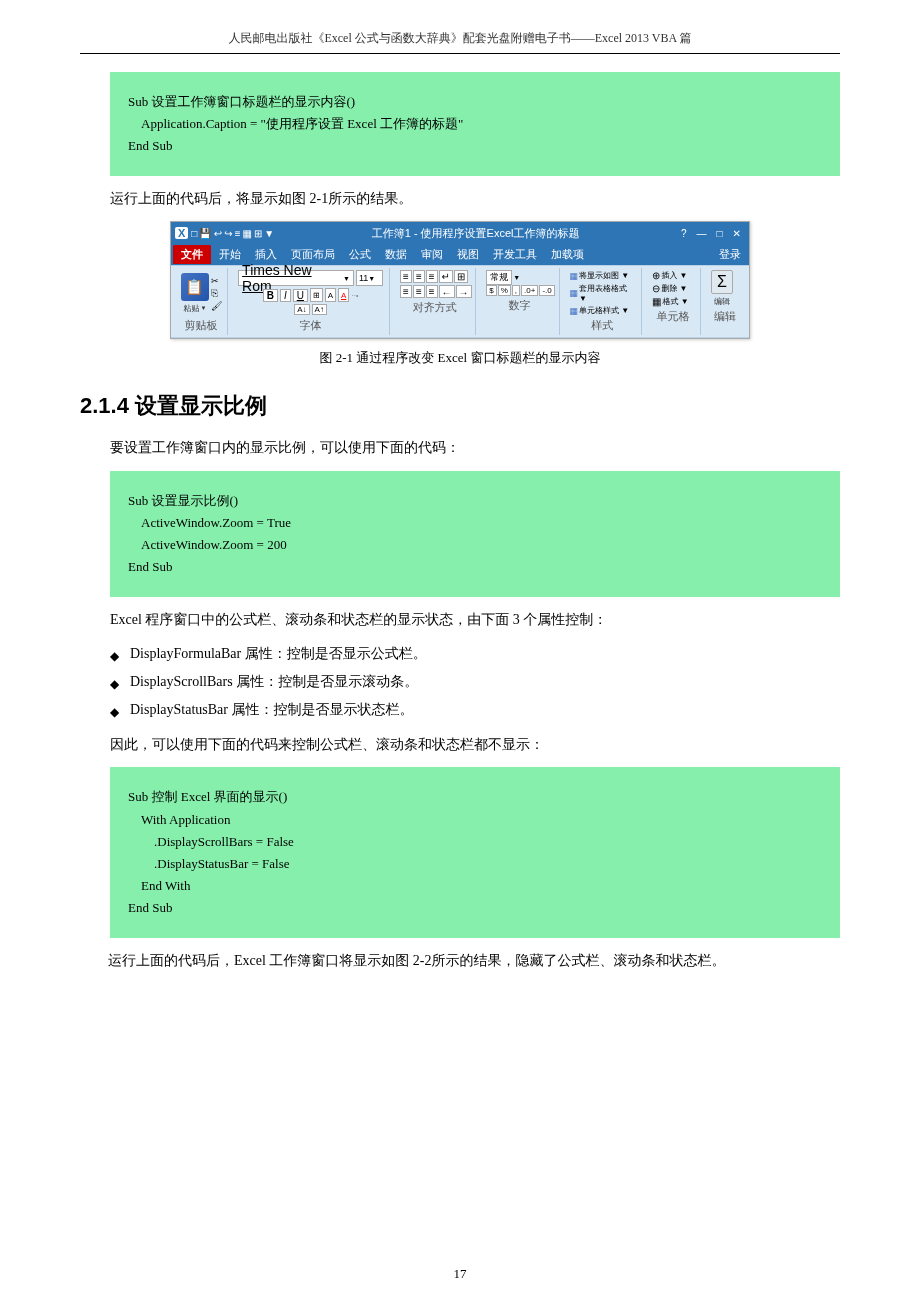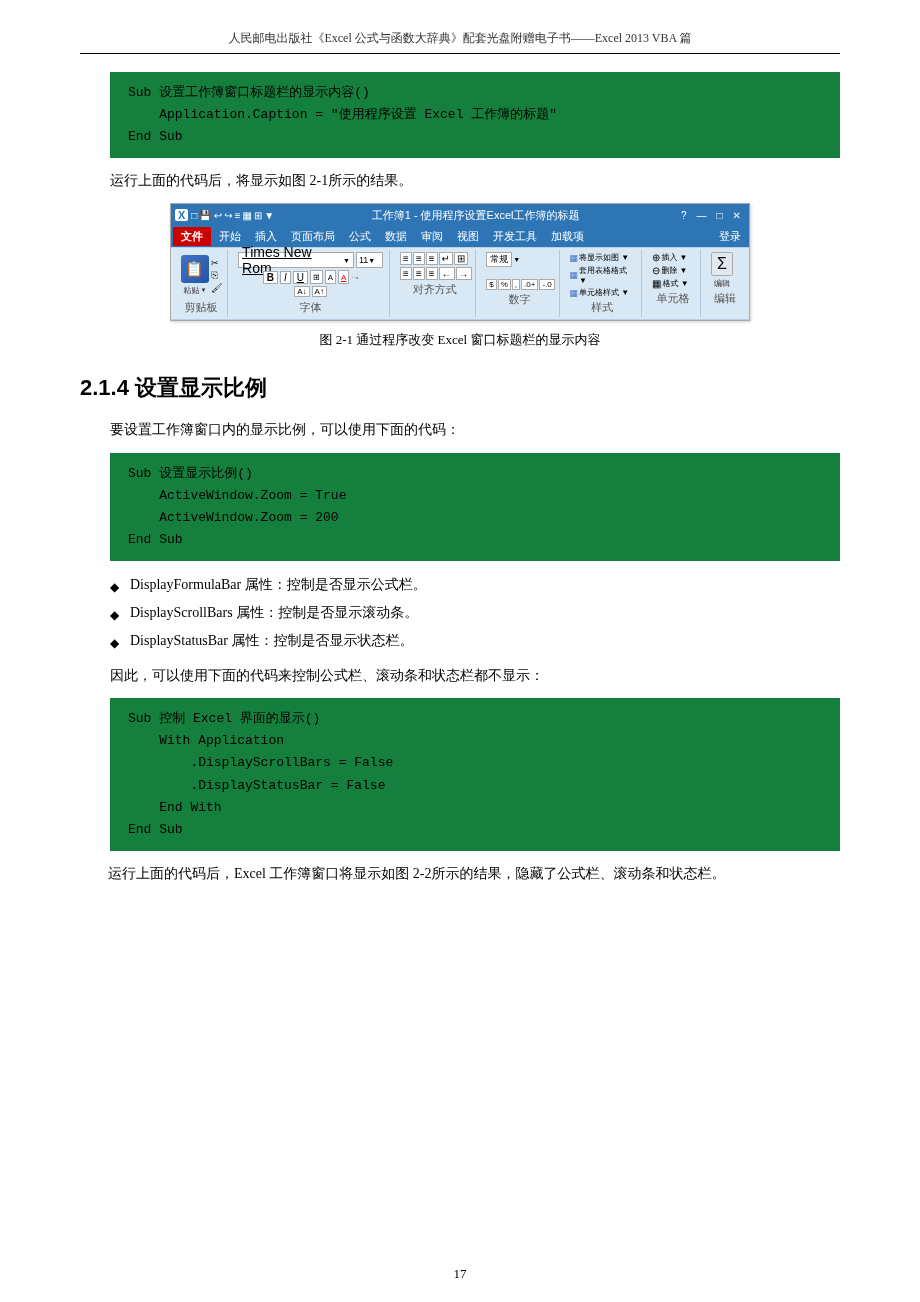--- a/index.html
+++ b/index.html
@@ -21,24 +21,24 @@
     }
     .header-bar {
       text-align: center;
       font-size: 12px;
       color: #333;
       border-bottom: 1px solid #000;
       padding-bottom: 6px;
       margin-bottom: 18px;
     }
     .code-block {
-      background: #15803d;
-      font-family: Liberation Mono, monospace;
+      background: #86efac;
+      font-family: Liberation Serif, serif;
       font-size: 13px;
-      padding: 10px 18px;
+      padding: 19px 18px;
       margin: 10px 0 10px 30px;
       line-height: 1.7;
       border: none;
     }
     .section-heading {
       font-size: 22px;
       font-weight: bold;
       font-family: "SimHei", "黑体", sans-serif;
       margin: 24px 0 14px 0;
       color: #000;
@@ -353,21 +353,21 @@
             <span style="font-size:10px;border:1px solid #aaa;padding:0 2px;background:#fff;cursor:pointer;">≡</span>
             <span style="font-size:10px;border:1px solid #aaa;padding:0 2px;background:#fff;cursor:pointer;">≡</span>
             <span style="font-size:10px;border:1px solid #aaa;padding:0 2px;background:#fff;cursor:pointer;">←</span>
             <span style="font-size:10px;border:1px solid #aaa;padding:0 2px;background:#fff;cursor:pointer;">→</span>
           </div>
         </div>
         <div class="ribbon-group-label">对齐方式</div>
       </div>
 
       <div class="ribbon-group" style="min-width:60px;">
-        <div style="display:flex;flex-direction:column;gap:12px;">
+        <div style="display:flex;flex-direction:column;gap:0;">
           <div style="display:flex;align-items:center;gap:1px;font-size:9px;">
             <span style="background:#fff;border:1px solid #aaa;padding:0 3px;font-size:9px;cursor:pointer;">常规</span>
             <span style="font-size:7px;">▼</span>
           </div>
           <div style="display:flex;gap:1px;font-size:8px;">
             <span style="border:1px solid #aaa;padding:0 2px;background:#fff;cursor:pointer;">$</span>
             <span style="border:1px solid #aaa;padding:0 2px;background:#fff;cursor:pointer;">%</span>
             <span style="border:1px solid #aaa;padding:0 2px;background:#fff;cursor:pointer;">,</span>
             <span style="border:1px solid #aaa;padding:0 2px;background:#fff;cursor:pointer;">.0+</span>
             <span style="border:1px solid #aaa;padding:0 2px;background:#fff;cursor:pointer;">-.0</span>
@@ -432,20 +432,21 @@
   <div class="para">要设置工作簿窗口内的显示比例，可以使用下面的代码：</div>
 
   <div class="code-block">
     <div>Sub 设置显示比例()</div>
     <div>&nbsp;&nbsp;&nbsp;&nbsp;ActiveWindow.Zoom = True</div>
     <div>&nbsp;&nbsp;&nbsp;&nbsp;ActiveWindow.Zoom = 200</div>
     <div>End Sub</div>
   </div>
 
 
+  <div class="para">Excel 程序窗口中的公式栏、滚动条和状态栏的显示状态，由下面 3 个属性控制：</div>
 
   <ul class="bullet-list">
     <li>DisplayFormulaBar 属性：控制是否显示公式栏。</li>
     <li>DisplayScrollBars 属性：控制是否显示滚动条。</li>
     <li>DisplayStatusBar 属性：控制是否显示状态栏。</li>
   </ul>
 
   <div class="para">因此，可以使用下面的代码来控制公式栏、滚动条和状态栏都不显示：</div>
 
   <div class="code-block">

